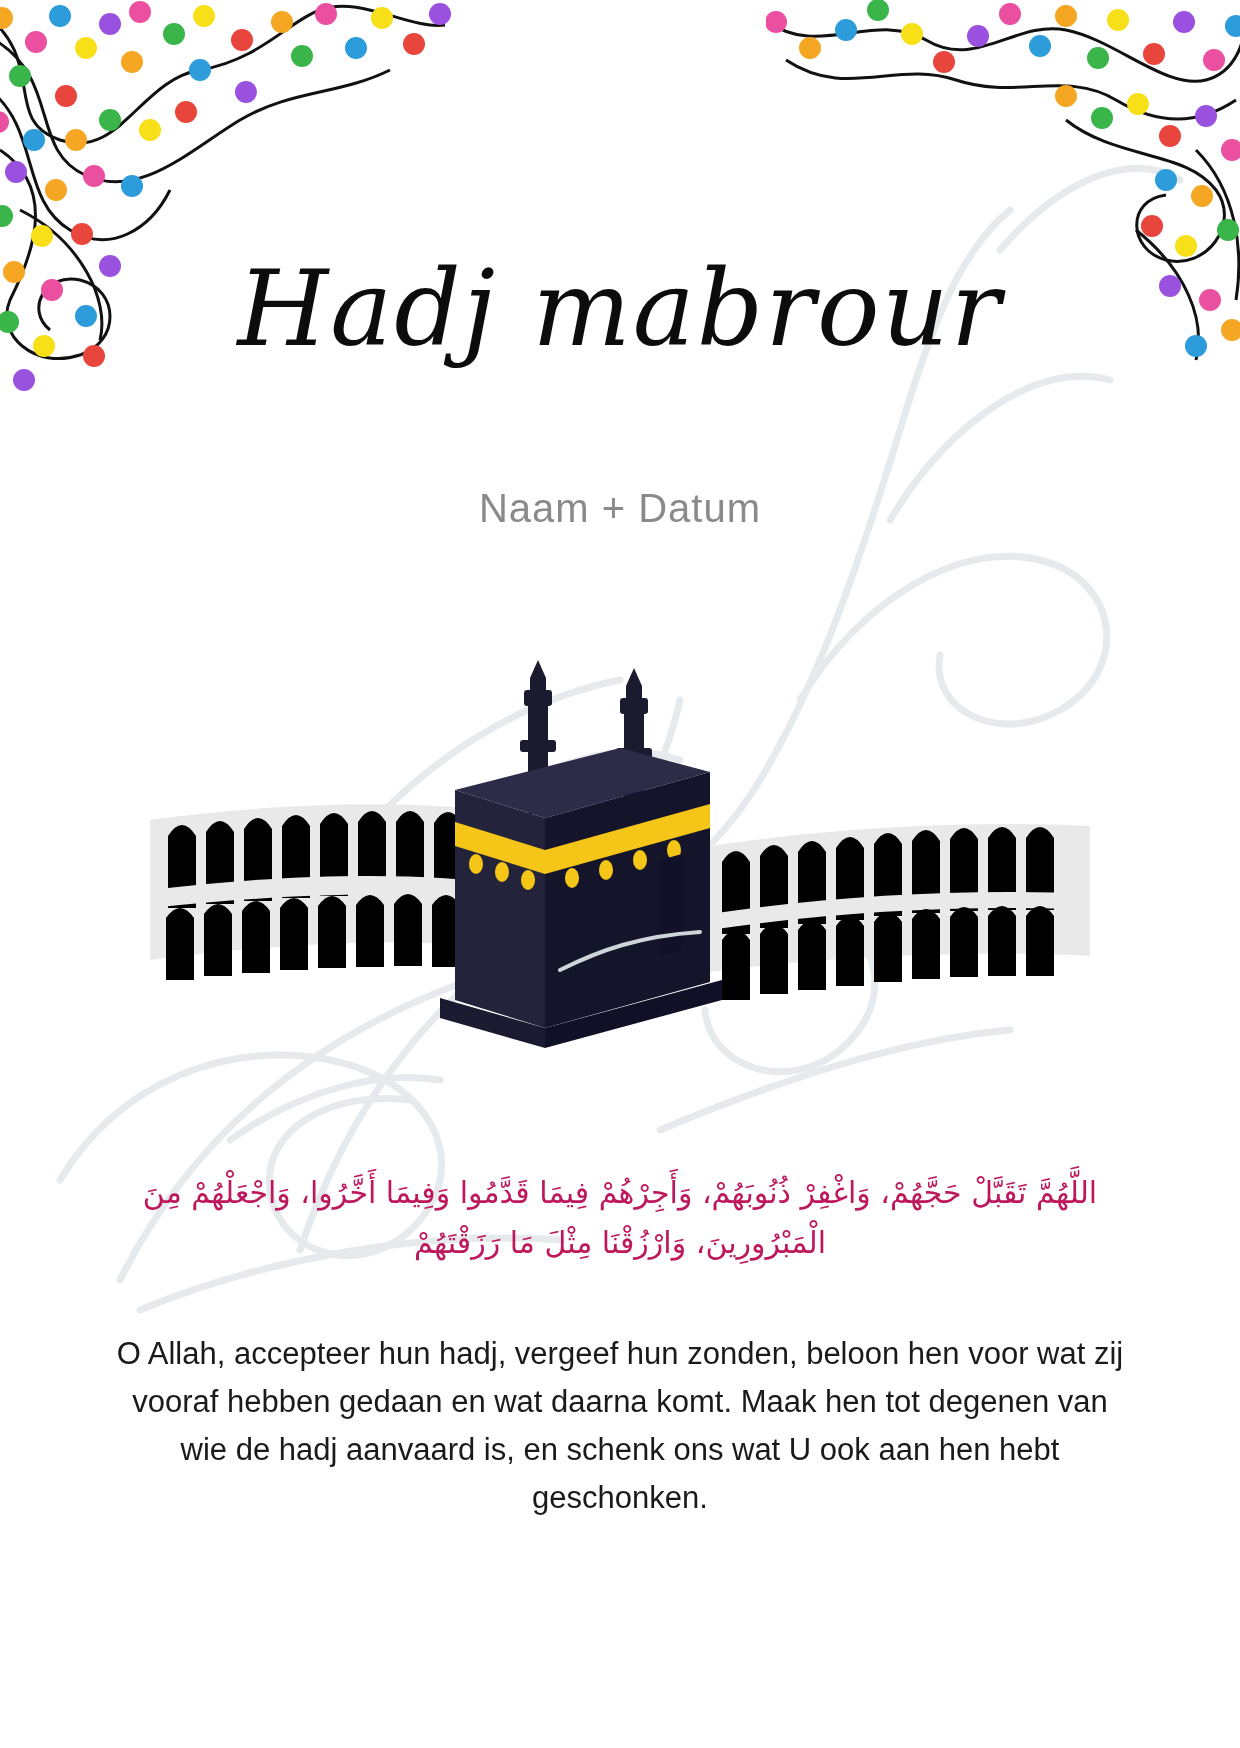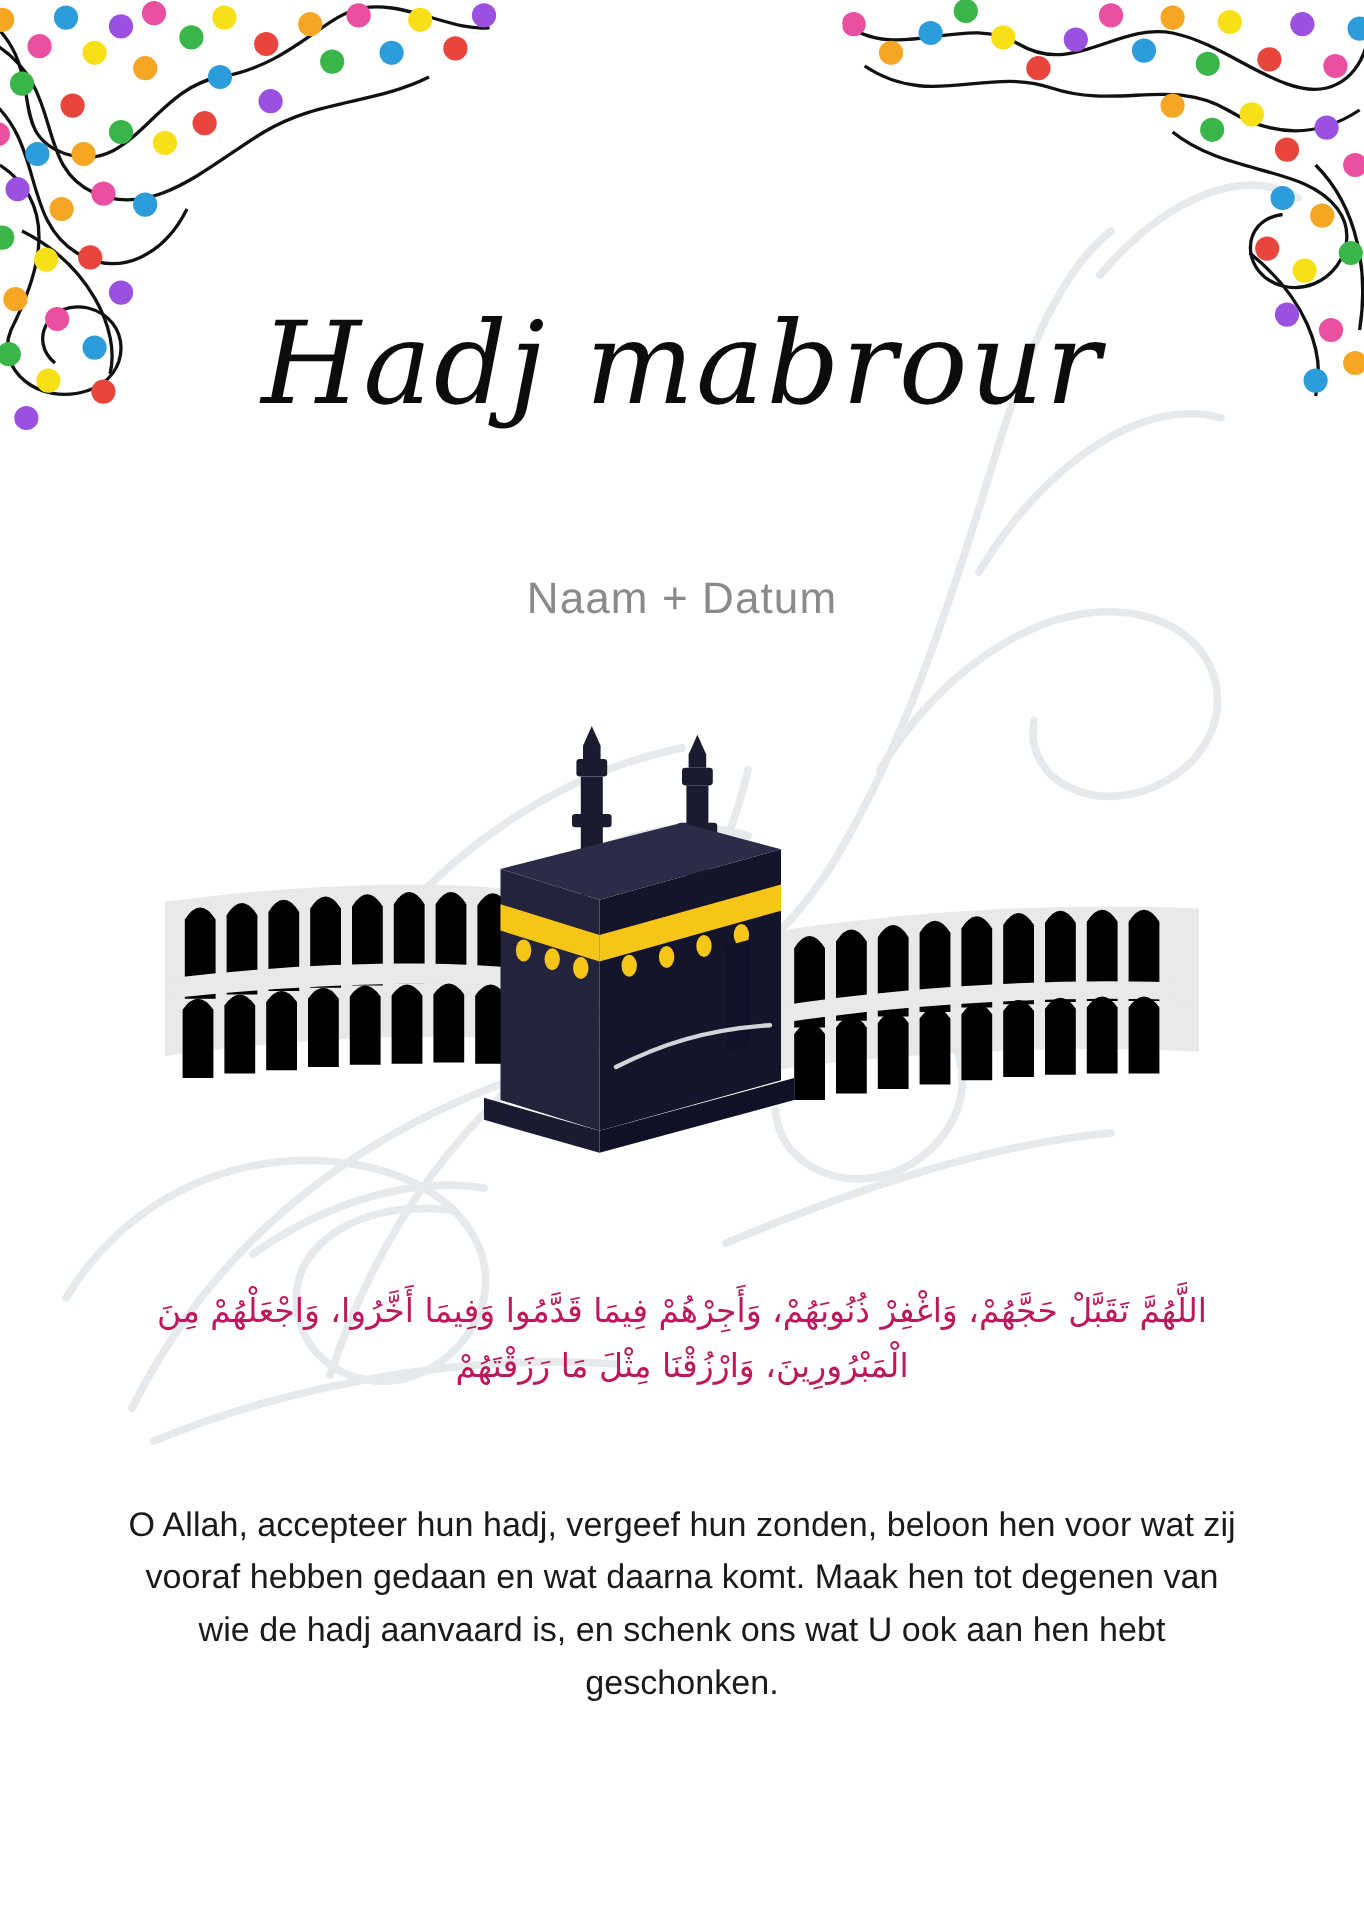--- a/index.html
+++ b/index.html
@@ -42,35 +42,33 @@
     left: 0;
     width: 1240px;
     text-align: center;
     font-family: "DejaVu Serif", serif;
     font-style: italic;
     font-size: 104px;
     line-height: 1.1;
     color: #0c0c0c;
     letter-spacing: 2px;
     z-index: 8;
-    margin-top: 21px;
   }
 
   #subtitle {
     position: absolute;
     top: 486px;
     left: 0;
     width: 1240px;
     text-align: center;
     font-family: "Liberation Sans", sans-serif;
     font-size: 40px;
     color: #8a8a8a;
     letter-spacing: 1px;
     z-index: 8;
-    margin-top: 36px;
   }
 
   
   #illustration {
     position: absolute;
     left: 0;
     top: 650px;
     width: 1240px;
     height: 420px;
     z-index: 7;
@@ -96,21 +94,20 @@
     position: absolute;
     top: 1330px;
     left: 110px;
     width: 1020px;
     text-align: center;
     font-family: "Liberation Sans", sans-serif;
     font-size: 31px;
     line-height: 1.55;
     color: #1a1a1a;
     z-index: 8;
-    margin-top: 32px;
   }
 </style>
 </head>
 <body>
 
 <div id="watermark">
   <svg width="1240" height="1748" viewBox="0 0 1240 1748" xmlns="http://www.w3.org/2000/svg">
     <g fill="none" stroke="#e6eaec" stroke-width="7" stroke-linecap="round">
 
       <path d="M120 1280 C 200 1120, 330 1030, 470 980 C 610 930, 700 880, 760 780 C 820 680, 860 560, 900 430 C 930 330, 960 250, 1010 210"></path>

